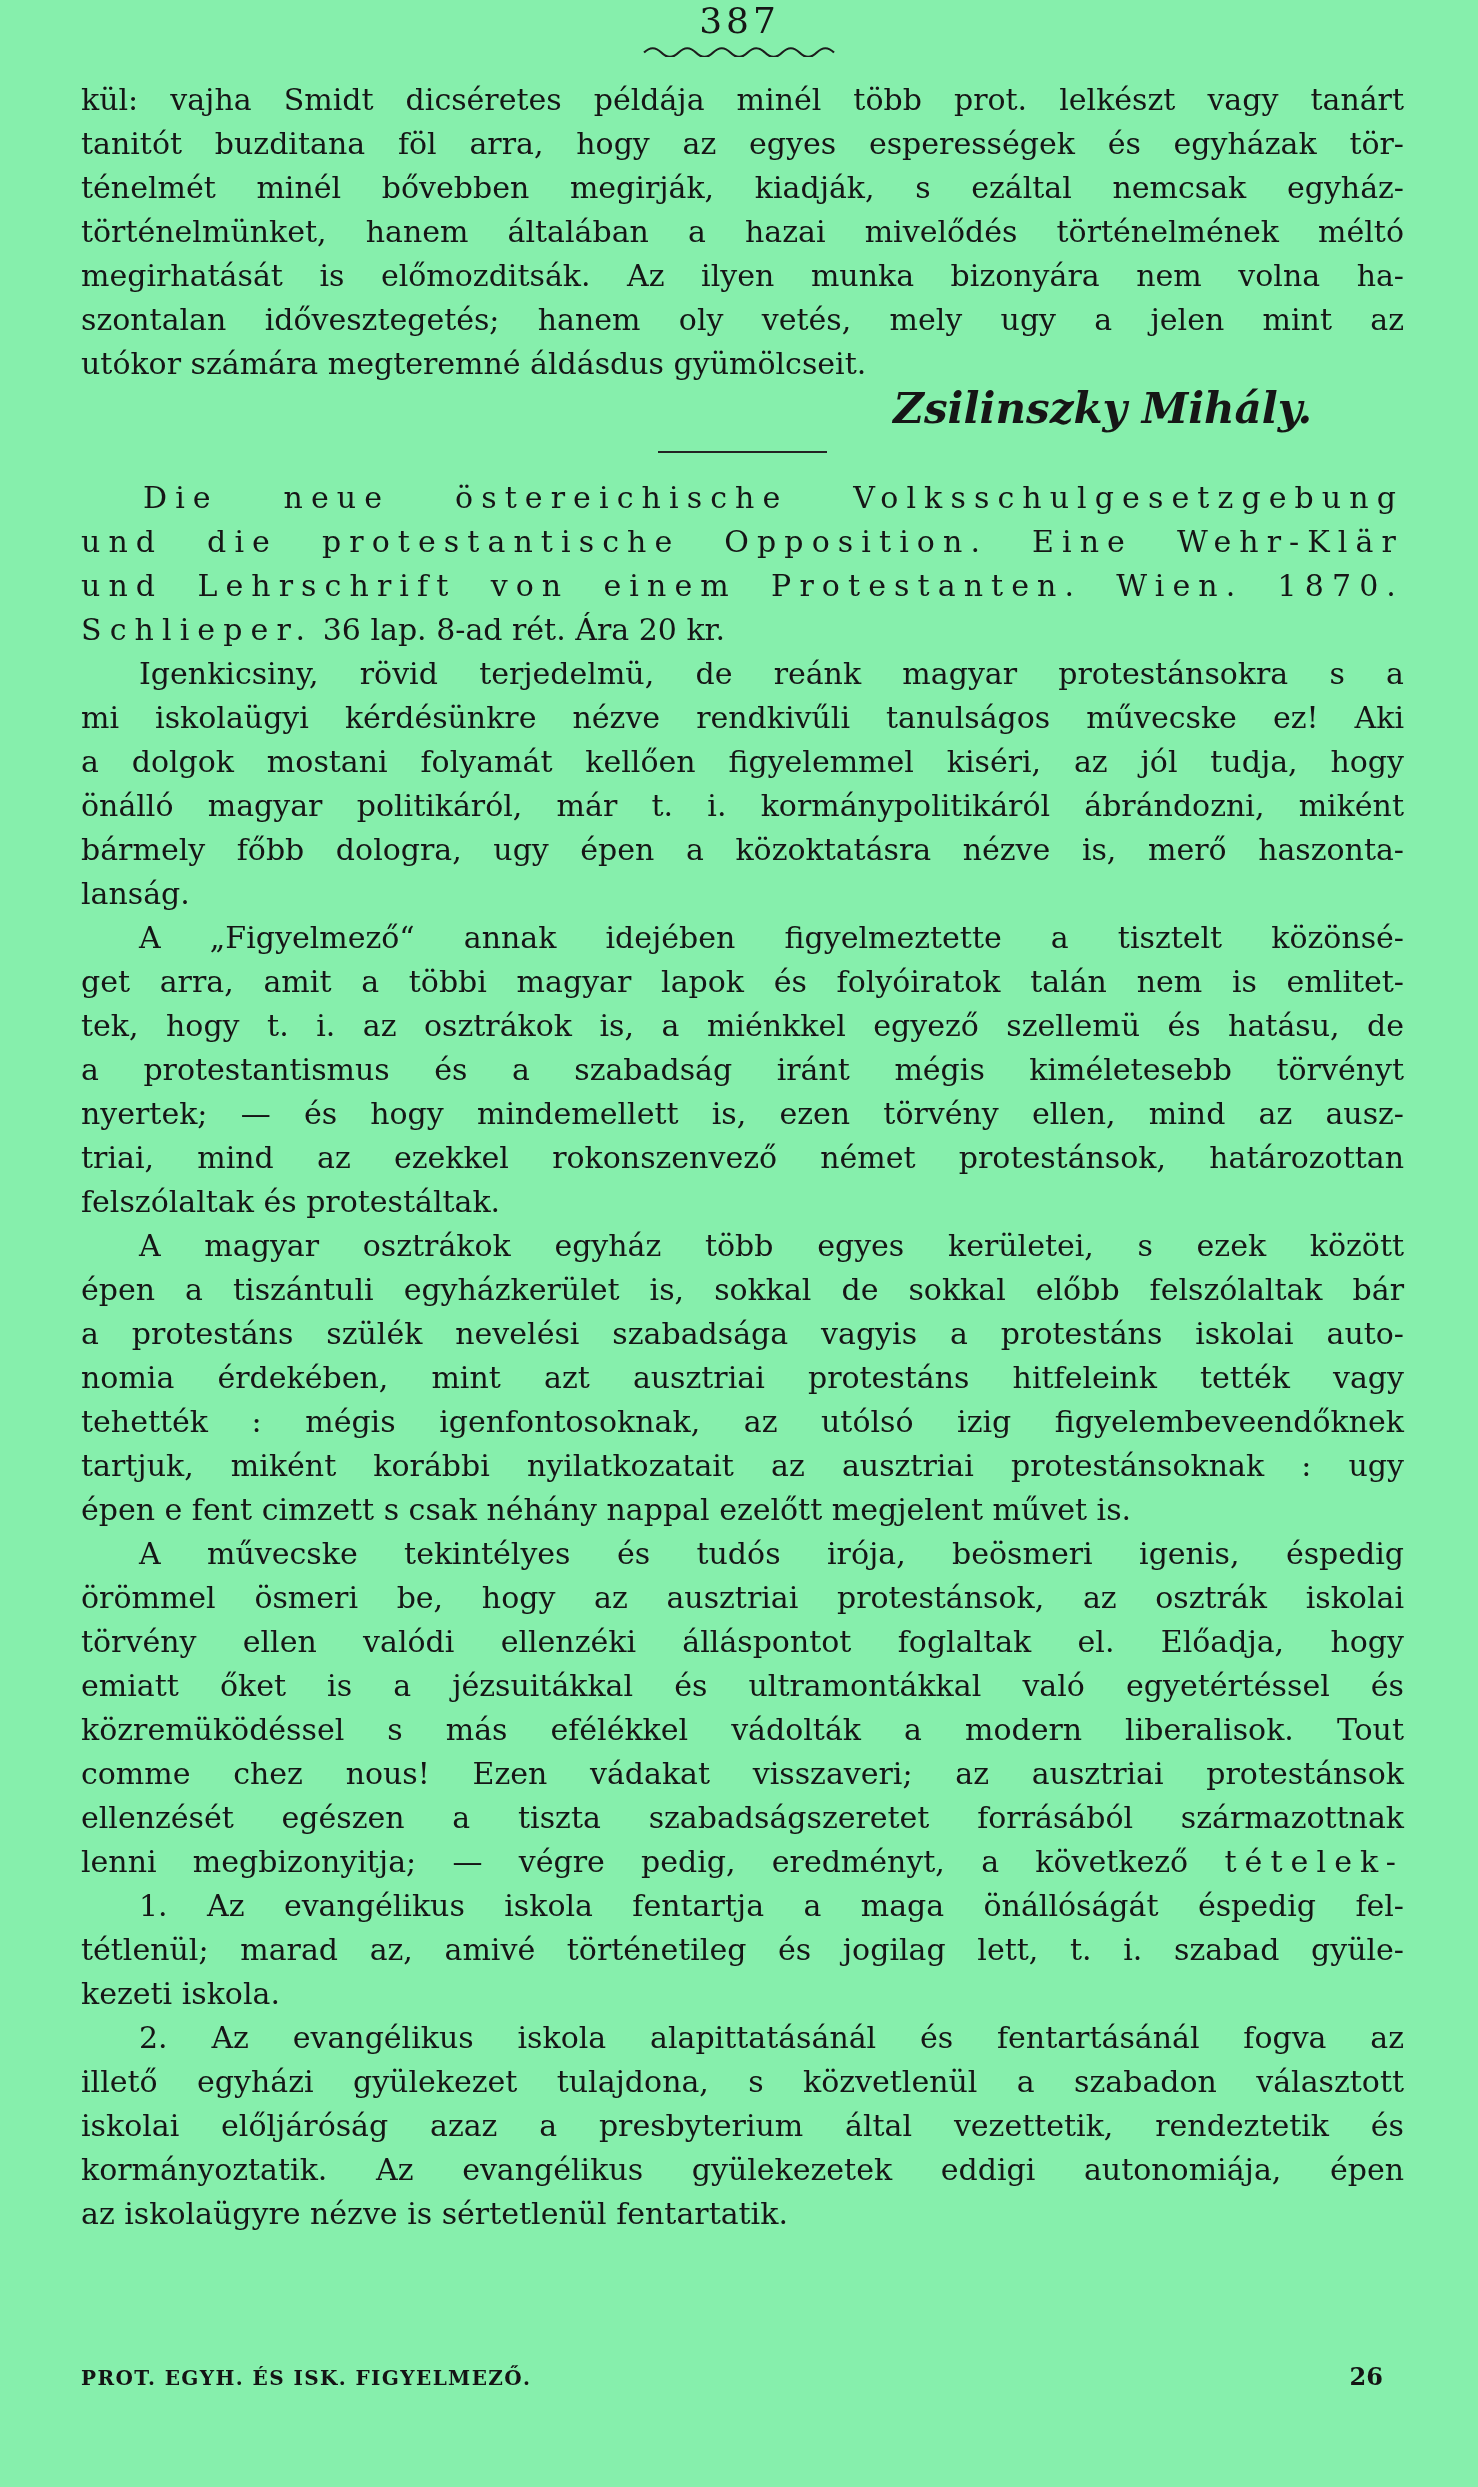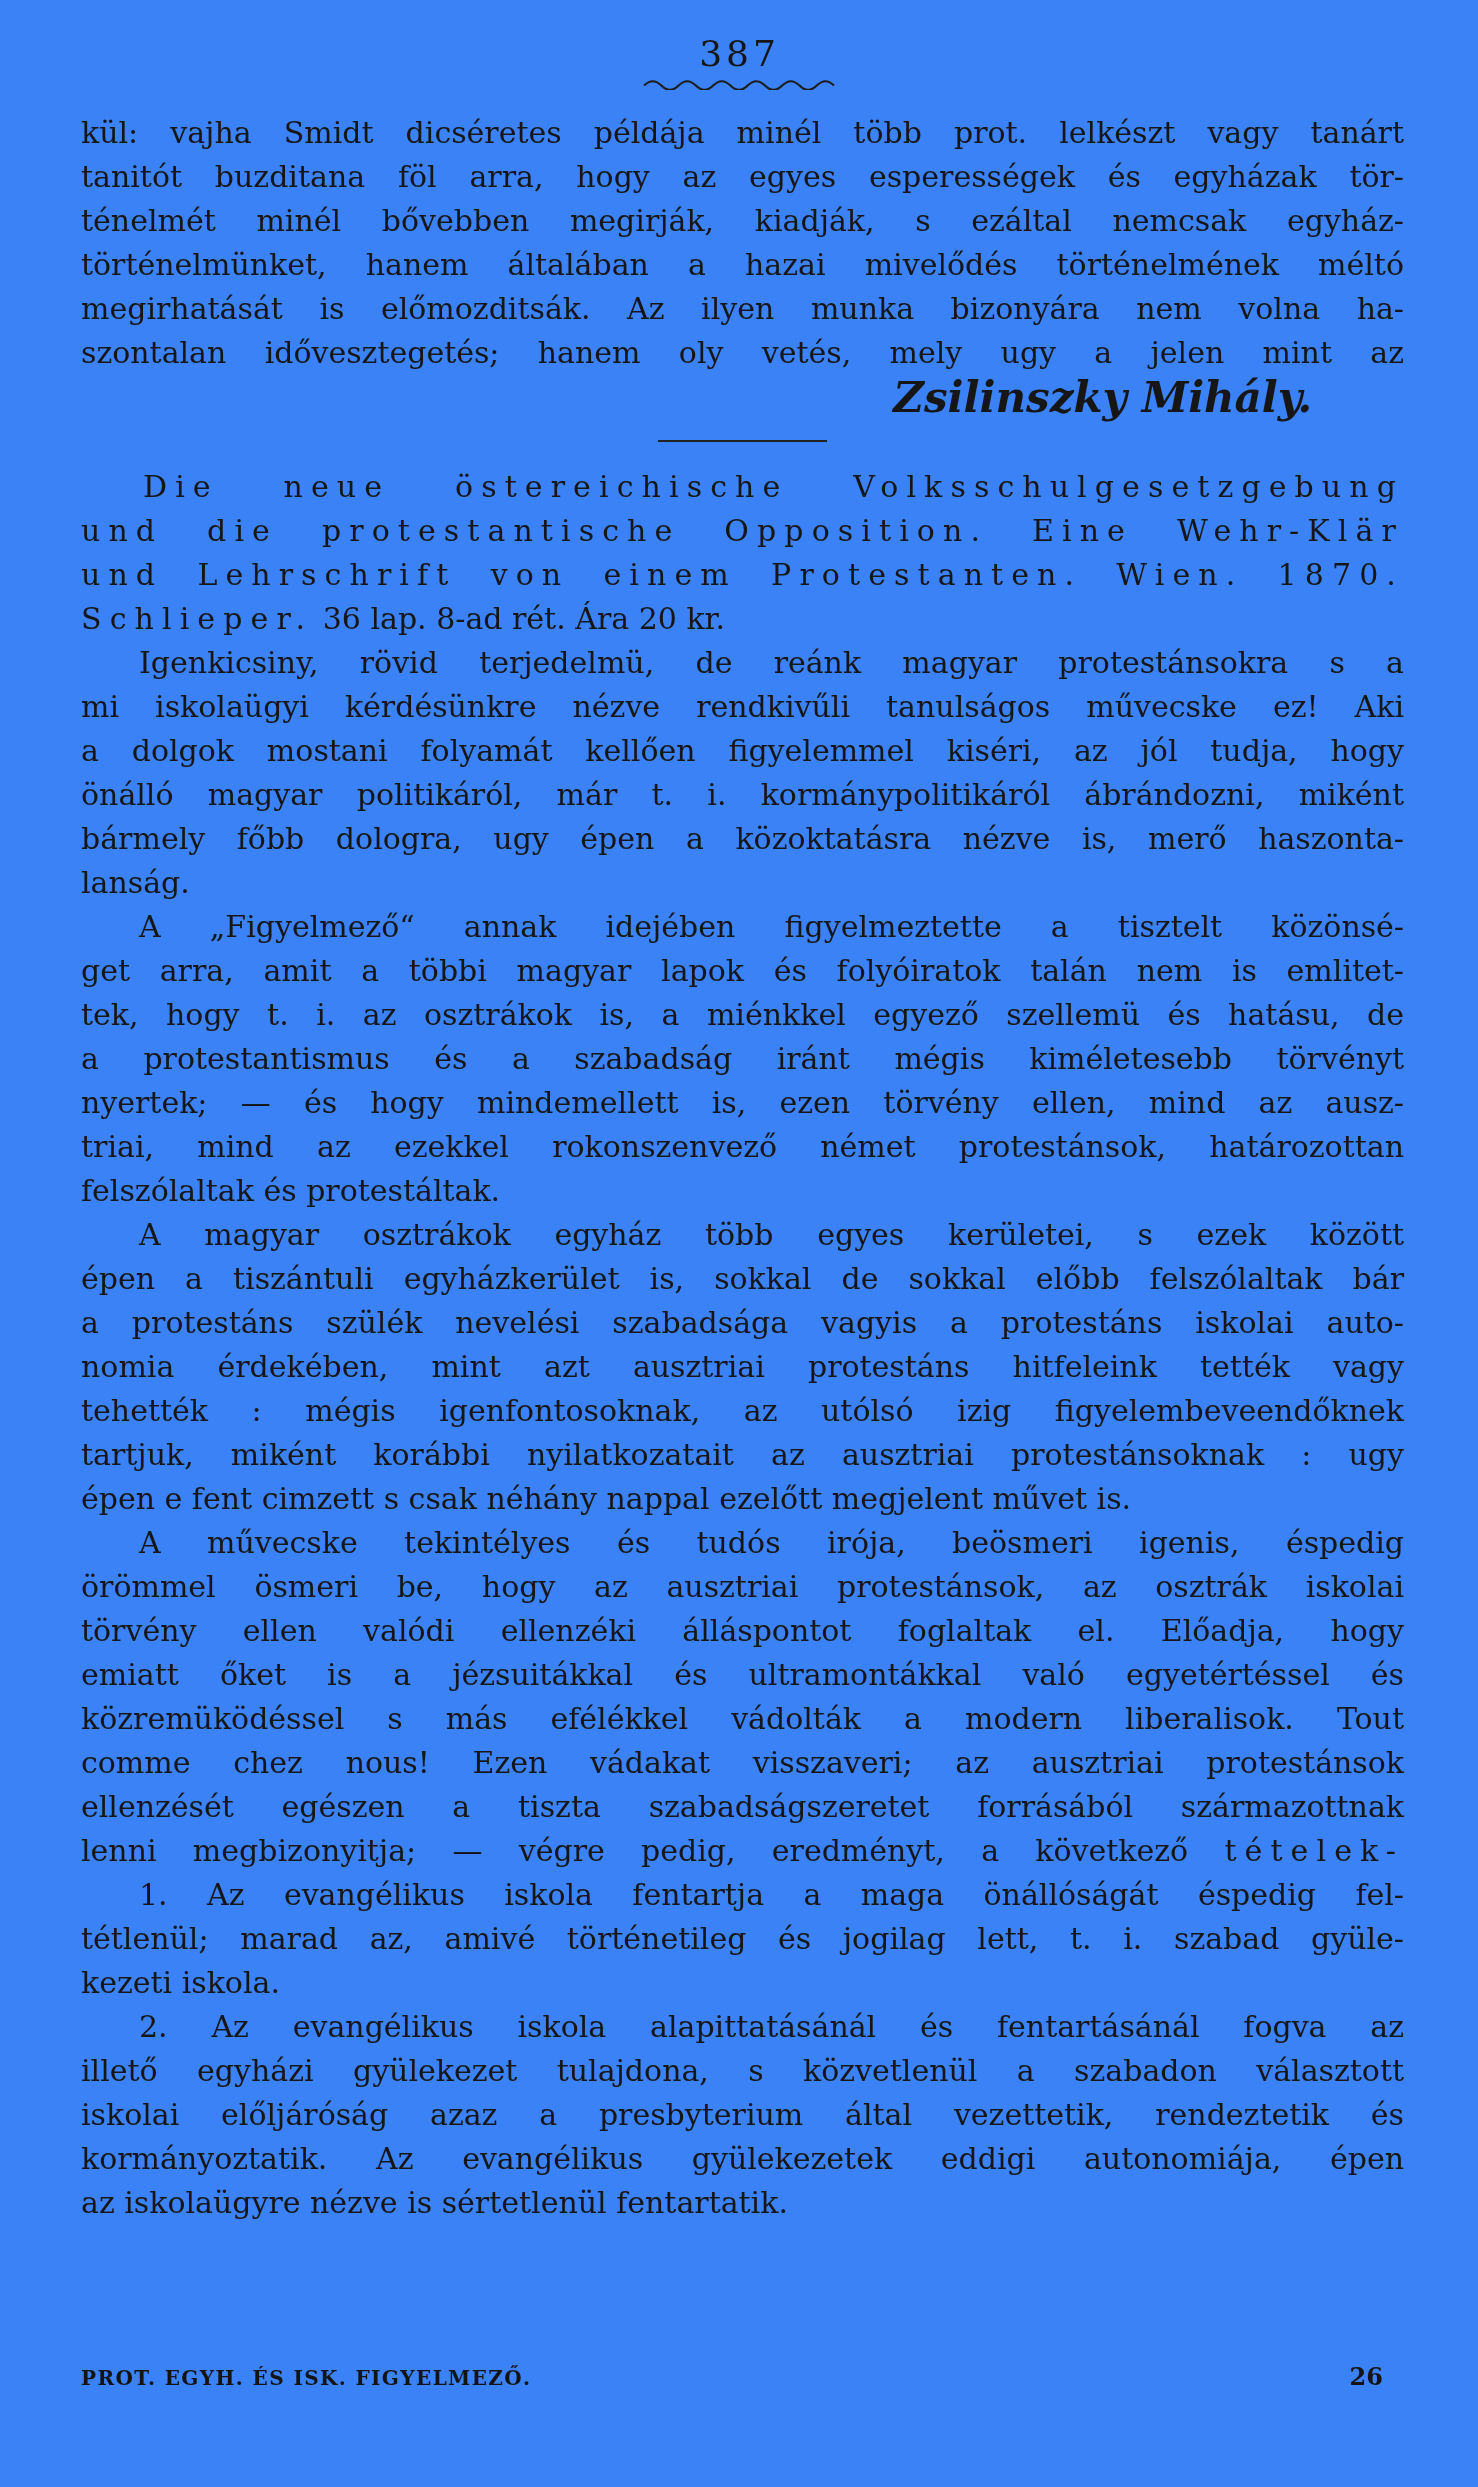--- a/index.html
+++ b/index.html
@@ -2,25 +2,24 @@
 <html><head>
 <meta charset="utf-8">
 <title>387 — Prot. Egyh. és Isk. Figyelmező</title>
 <style>
   * { margin:0; padding:0; box-sizing:border-box; }
   html,body { background:#e9e9e6; }
   .page {
     position:relative;
     width:1479px; height:2487px;
     margin:0 auto;
-    background:#3b82f6;
+    background:#86efac;
     color:#1a1a1a;
     font-family:"DejaVu Serif", serif;
     overflow:hidden;
-    padding-top:33px;
   }
   .page-head { text-align:center; }
   .page-number {
     font-size:36px;
     letter-spacing:3.9px;
     color:#161616;
   }
   .squiggle { display:block; margin:1.9px auto 0; }
   .text-col {
     margin-top:21px;
@@ -81,20 +80,21 @@
 
   <div class="text-col">
 
     <div class="para">
         <div class="tline first">kül: vajha Smidt dicséretes példája minél több prot. lelkészt vagy tanárt</div>
         <div class="tline">tanitót buzditana föl arra, hogy az egyes esperességek és egyházak tör-</div>
         <div class="tline">ténelmét minél bővebben megirják, kiadják, s ezáltal nemcsak egyház-</div>
         <div class="tline">történelmünket, hanem általában a hazai mivelődés történelmének méltó</div>
         <div class="tline">megirhatását is előmozditsák. Az ilyen munka bizonyára nem volna ha-</div>
         <div class="tline">szontalan idővesztegetés; hanem oly vetés, mely ugy a jelen mint az</div>
+        <div class="tline last">utókor számára megteremné áldásdus gyümölcseit.</div>
       </div>
 
     <div class="signature">Zsilinszky Mihály.</div>
 
     <div class="rule"></div>
 
     <div class="heading indent">
       <div class="heading-lines">
           <div class="tline first">Die neue östereichische Volksschulgesetzgebung</div>
           <div class="tline">und die protestantische Opposition. Eine Wehr-Klär</div>

